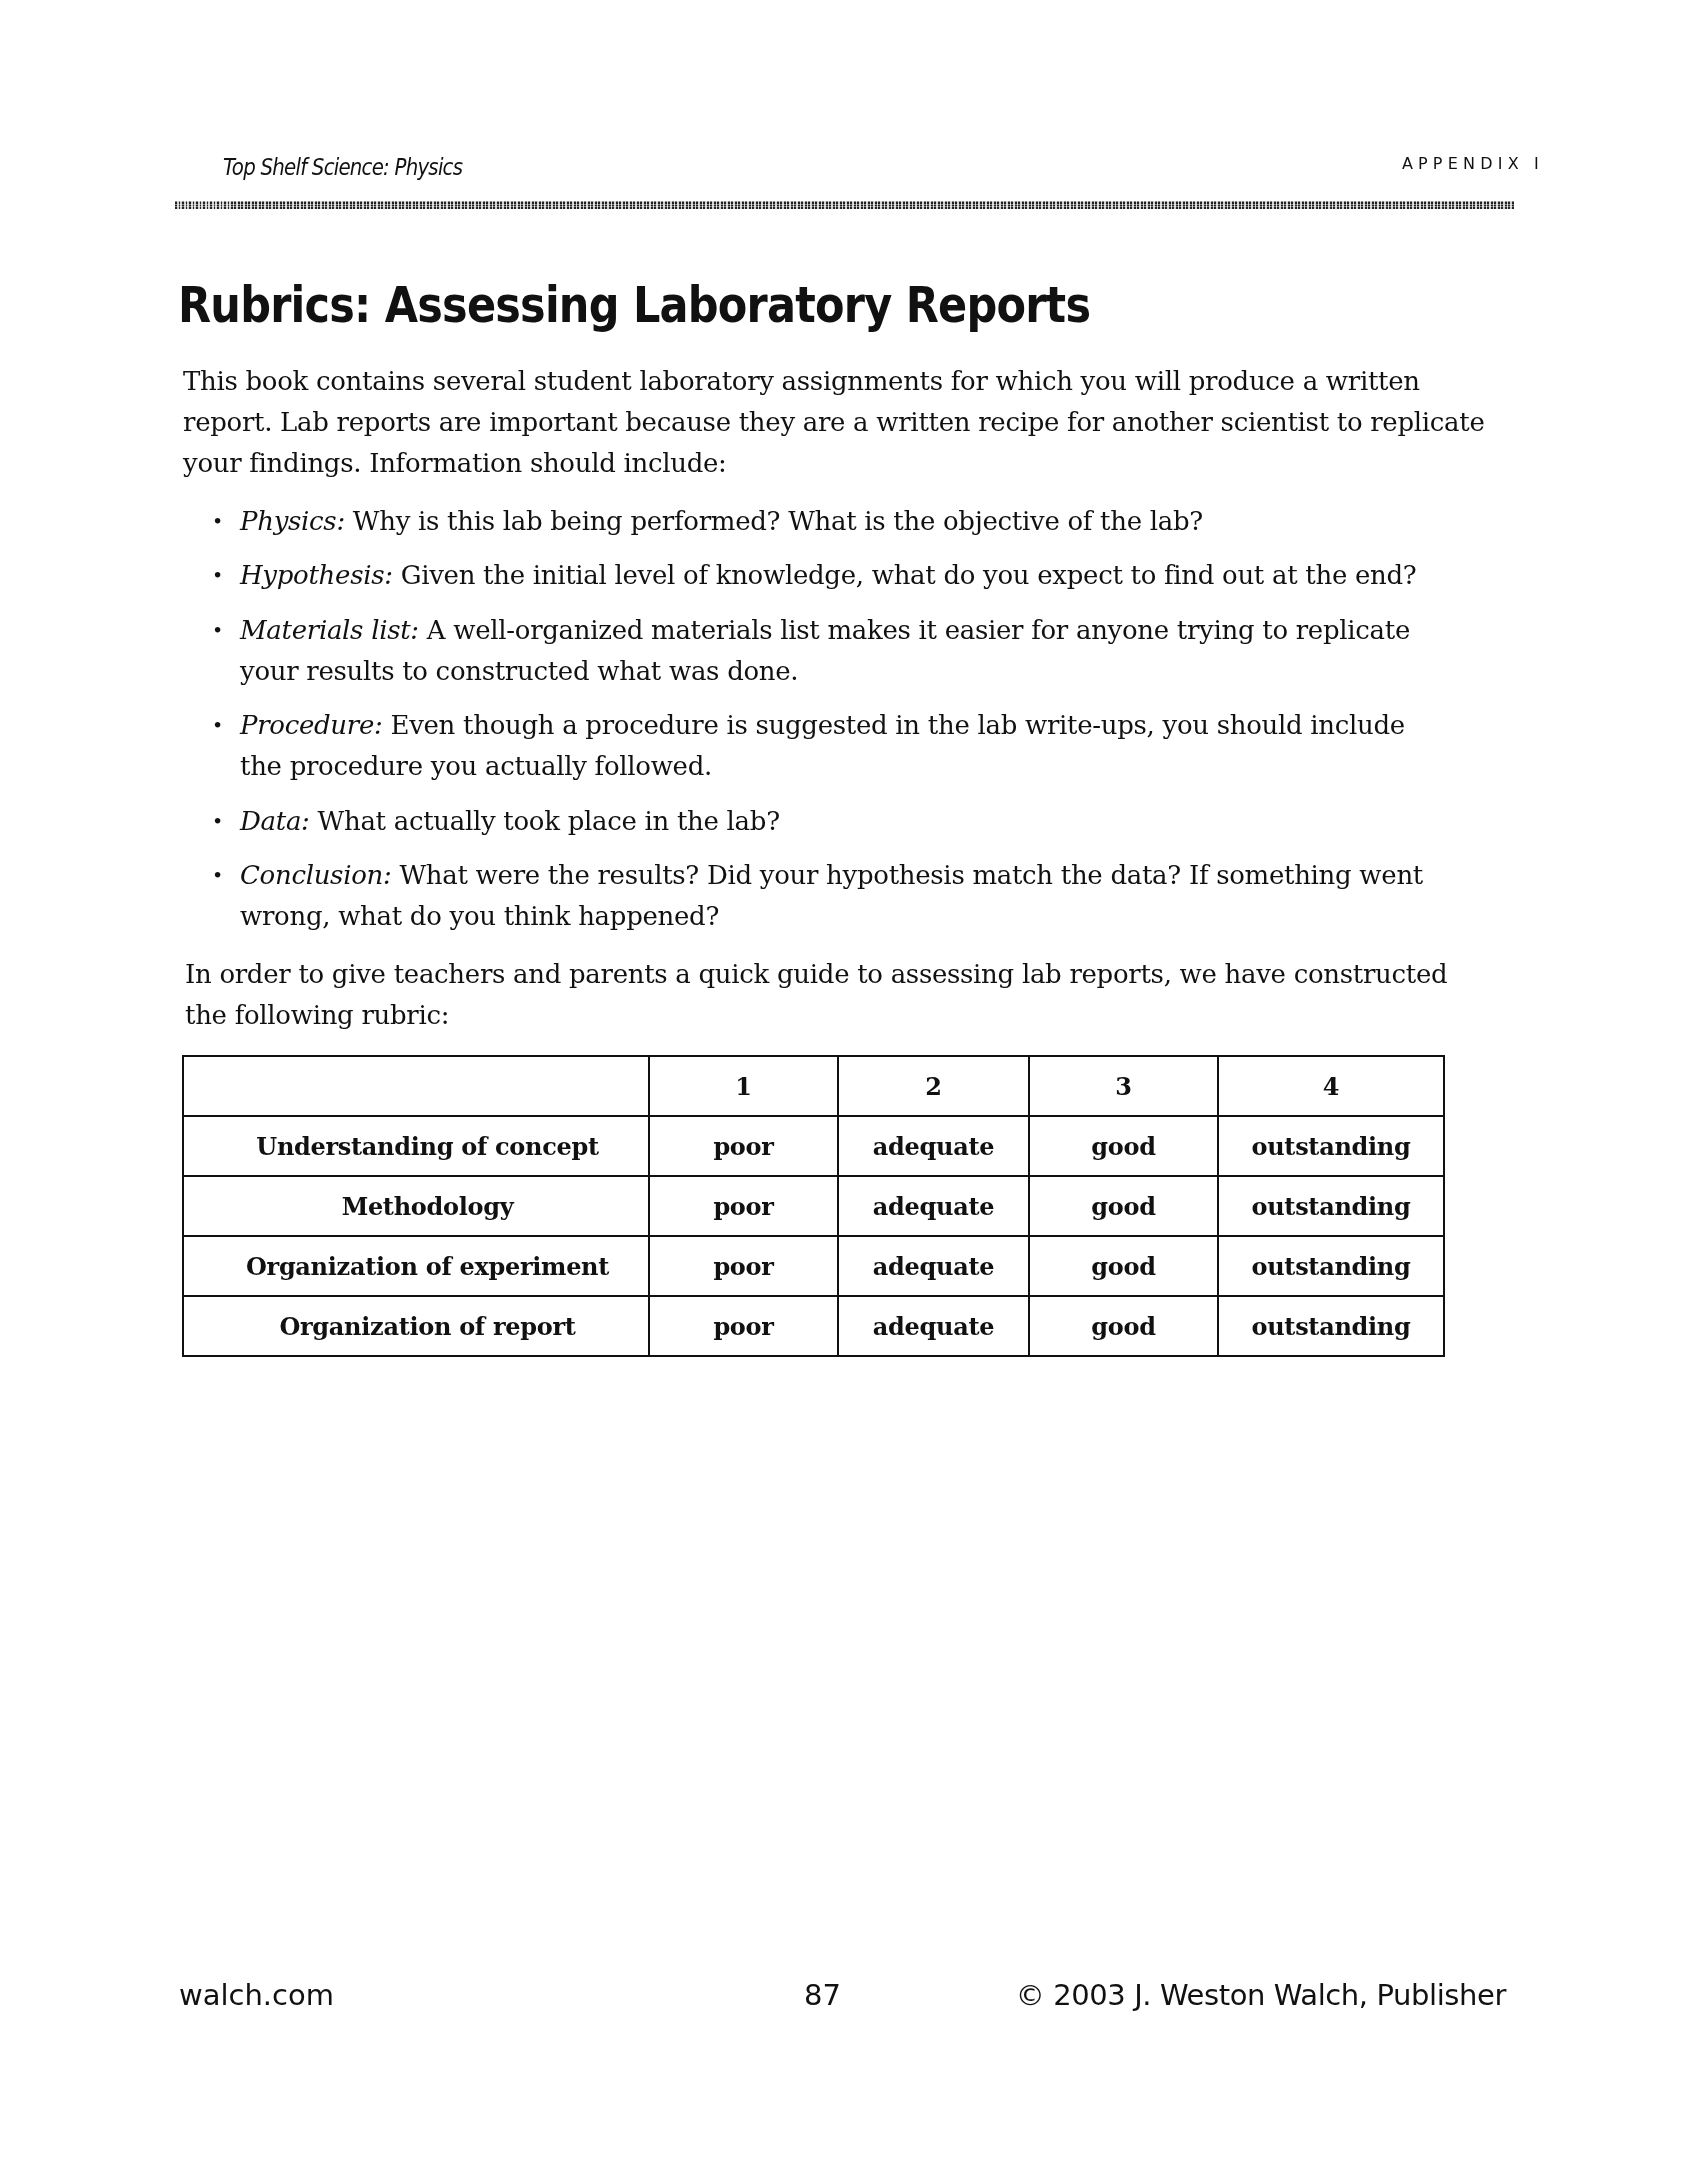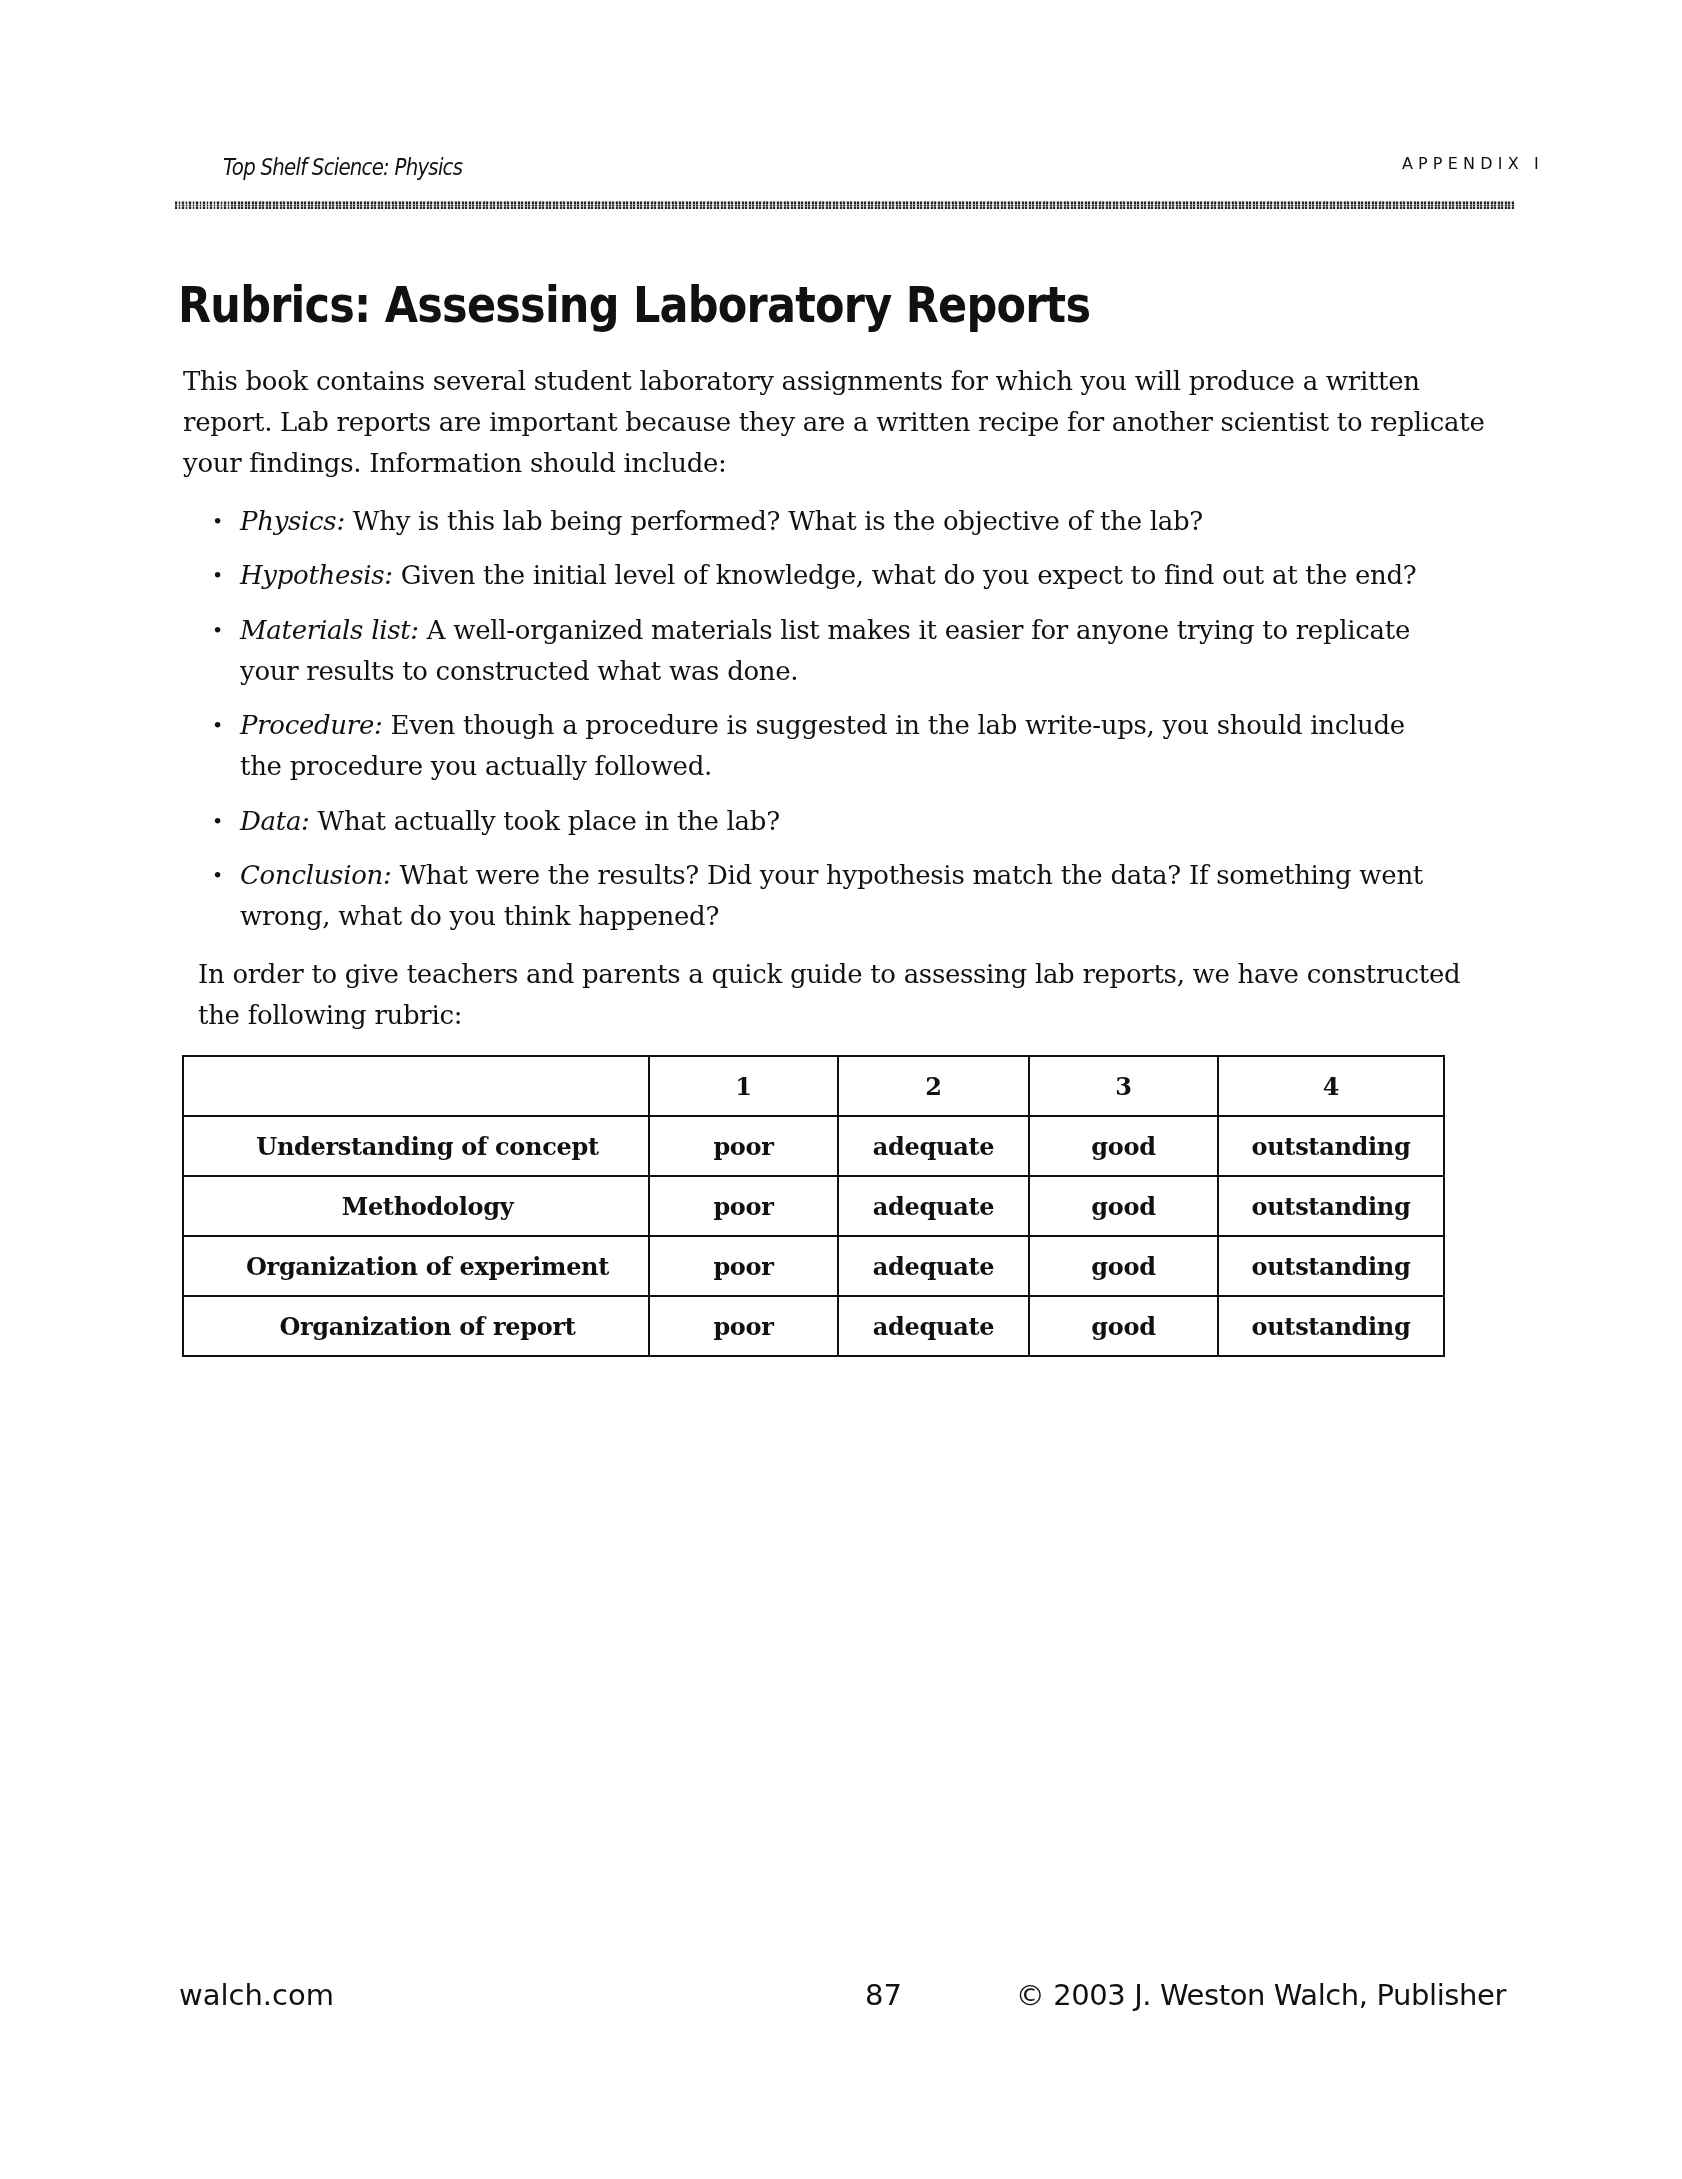--- a/index.html
+++ b/index.html
@@ -104,21 +104,21 @@
       position: absolute;
       left: 29px;
       top: 0;
       font-size: 19px;
     }
     .bullet-term {
       font-style: italic;
     }
     .outro {
       position: absolute;
-      left: 198px;
+      left: 185px;
       top: 954px;
       margin: 0;
     }
     .rubric-table {
       position: absolute;
       left: 182px;
       top: 1055px;
       border-collapse: collapse;
       font-family: "DejaVu Serif", serif;
       font-weight: bold;
@@ -143,21 +143,21 @@
     .col-3 { width: 189px; }
     .col-4 { width: 226px; }
     .footer {
       position: absolute;
       top: 1978px;
       font-family: "DejaVu Sans", sans-serif;
       font-size: 29px;
       white-space: nowrap;
     }
     .footer-left { left: 179px; }
-    .footer-center { left: 865px; }
+    .footer-center { left: 804px; }
     .footer-right {
       right: 177px;
       letter-spacing: -0.4px;
     }
   </style>
 </head>
 <body>
 
 <div class="page-header">
   <span class="running-head">Top Shelf Science: Physics</span>

